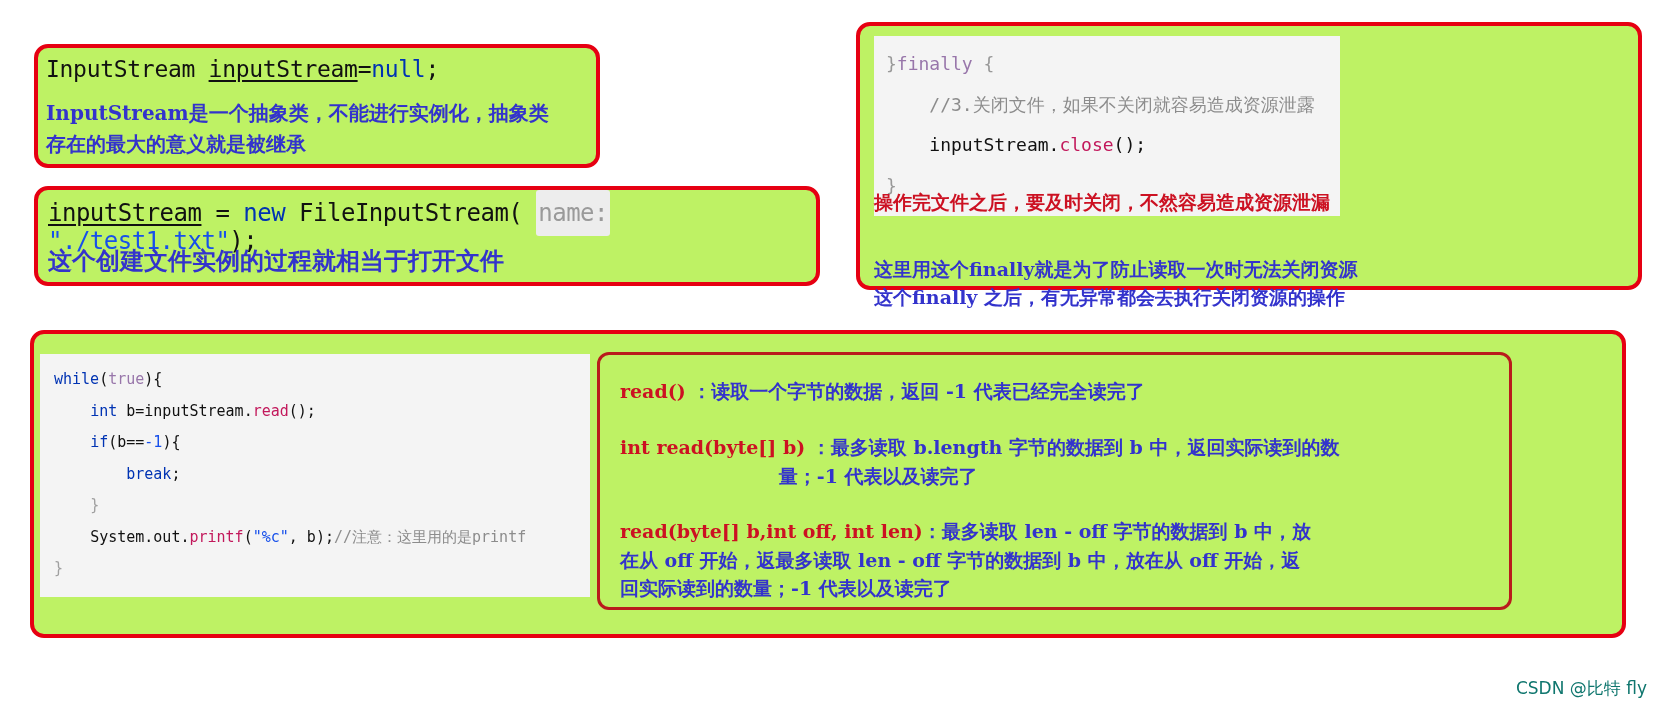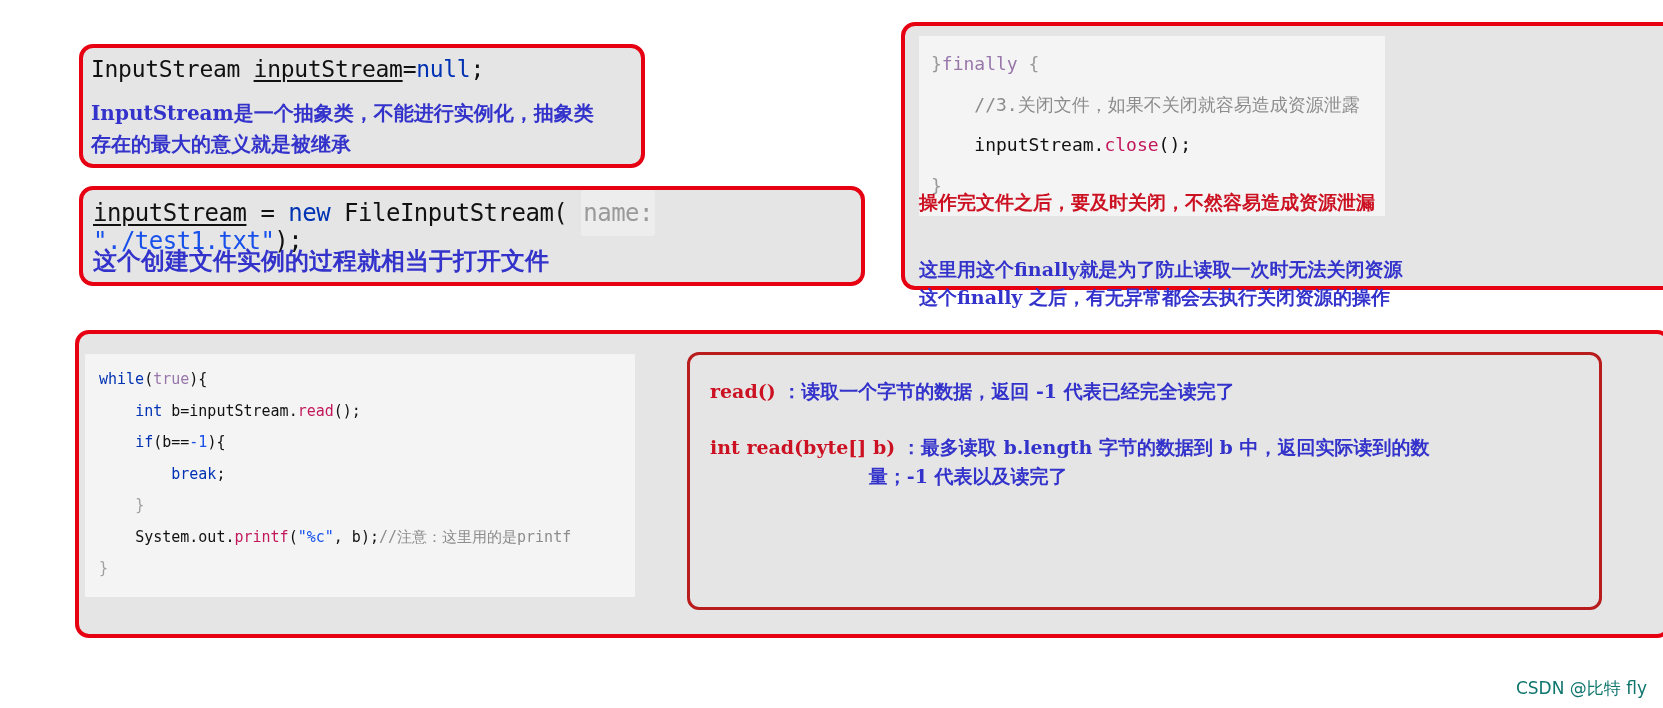--- a/index.html
+++ b/index.html
@@ -14,22 +14,21 @@
     font-family: "DejaVu Sans", sans-serif;
     overflow: hidden;
   }
 
   
   .annot-box {
     position: absolute;
     box-sizing: border-box;
     border: 4px solid #e60012;
     border-radius: 14px;
-    background: #e5e5e5;
-    margin-left: 45px;
+    background: #bef264;
   }
   .annot-box.purple {
     border: 3px solid #b91c1c;
     border-radius: 12px;
   }
 
   
   .code-block {
     font-family: "DejaVu Sans Mono", monospace;
     white-space: pre;
@@ -208,17 +207,20 @@
 <span>    </span><span class="tok-kw">if</span><span class="tok-plain">(b==</span><span class="tok-num">-1</span><span class="tok-plain">){</span>
 <span>        </span><span class="tok-kw">break</span><span class="tok-plain">;</span>
 <span>    </span><span class="tok-gray">}</span>
 <span>    </span><span class="tok-plain">System.out</span><span class="tok-plain">.</span><span class="tok-method">printf</span><span class="tok-plain">(</span><span class="tok-num">"%c"</span><span class="tok-plain">, b);</span><span class="tok-comment">//注意：这里用的是printf</span>
 <span class="tok-gray">}</span></div>
 
   <div class="annot-box purple" id="box-read">
     <div class="para p1"><span class="sig">read()</span><span class="desc"> ：读取一个字节的数据，返回 -1 代表已经完全读完了</span></div>
     <div class="para p2"><span class="sig">int read(byte[] b)</span><span class="desc"> ：最多读取 b.length 字节的数据到 b 中，返回实际读到的数
                         量；-1 代表以及读完了</span></div>
+    <div class="para p3"><span class="sig">read(byte[] b,int off, int len)</span><span class="desc">：最多读取 len - off 字节的数据到 b 中，放
+在从 off 开始，返最多读取 len - off 字节的数据到 b 中，放在从 off 开始，返
+回实际读到的数量；-1 代表以及读完了</span></div>
   </div>
 
 </div>
 
 <div id="watermark">CSDN @比特 fly</div>
 
 </body></html>

